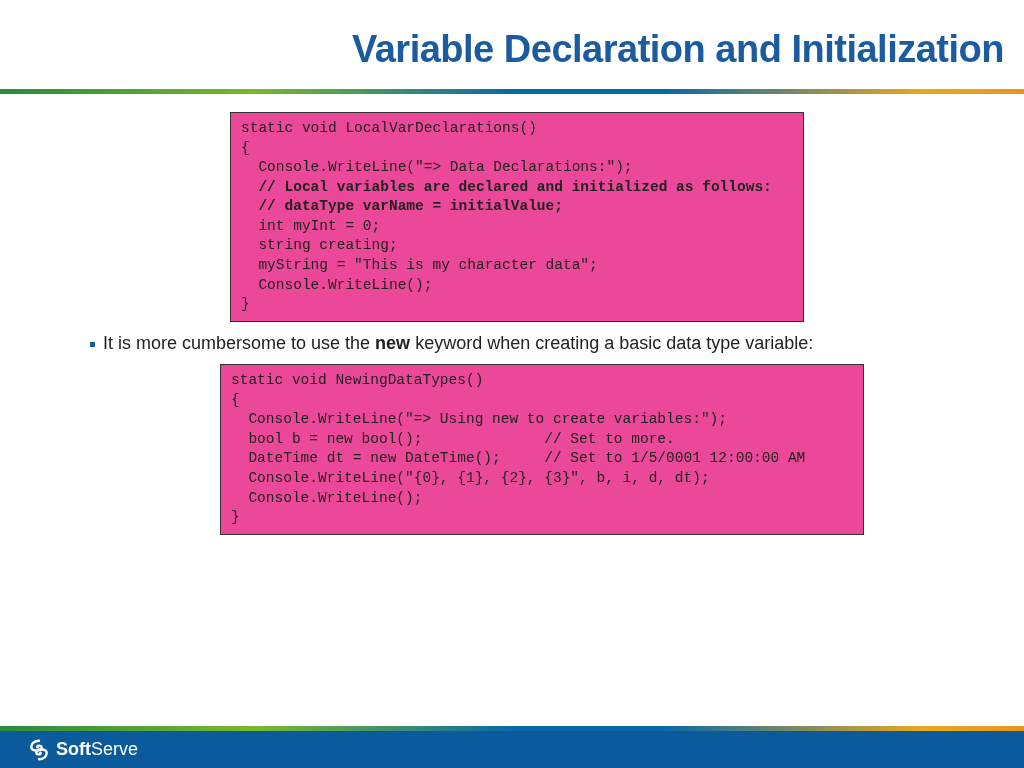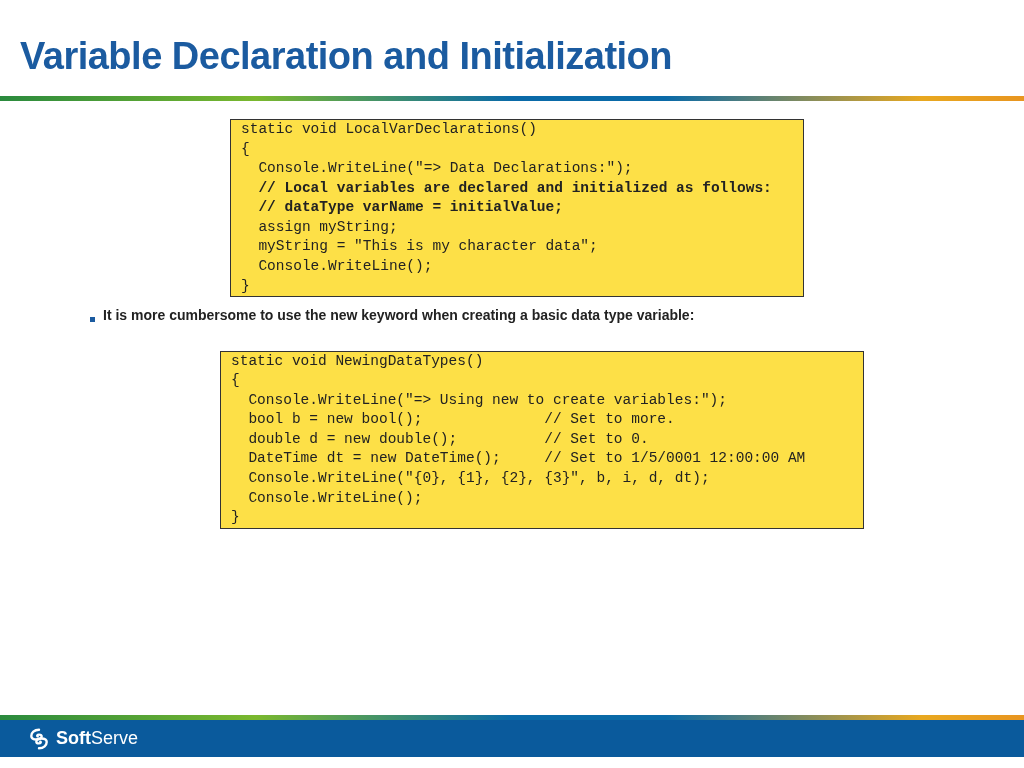--- a/index.html
+++ b/index.html
@@ -5,80 +5,79 @@
     * { margin: 0; padding: 0; box-sizing: border-box; }
     body {
       width: 1024px;
       height: 768px;
       font-family: 'Segoe UI', Arial, sans-serif;
       background: #ffffff;
       position: relative;
       overflow: hidden;
     }
     .slide-title {
-      text-align: left;
+      text-align: right;
       color: #1b5ba0;
       font-size: 38px;
       font-weight: bold;
-      padding: 35px 20px 18px;
+      padding: 28px 20px 18px;
       letter-spacing: -0.5px;
     }
     .gradient-bar {
       height: 5px;
       width: 100%;
       background: linear-gradient(to right, #2a8a3e 0%, #7ab82e 25%, #0a6aa8 50%, #0a6aa8 65%, #e8a820 90%, #e89520 100%);
     }
     .content {
       padding: 10px 70px 0 90px;
     }
     .code-block {
       border: 1px solid #333;
-      background: #fde047;
+      background: #ec4899;
       font-family: Consolas, 'Courier New', monospace;
       font-size: 14.5px;
       line-height: 1.35;
       color: #222;
-      padding: 0 10px;
+      padding: 6px 10px;
     }
     .code-block-1 {
       margin-left: 140px;
       margin-right: 150px;
       margin-top: 8px;
       margin-bottom: 8px;
     }
     .code-block-2 {
       margin-left: 130px;
       margin-right: 90px;
-      margin-top: 20px;
+      margin-top: 4px;
     }
     .bullet-row {
       display: flex;
       align-items: flex-start;
       padding: 2px 0 6px 0;
     }
     .bullet-marker {
       width: 5px;
       height: 5px;
       background: #1b5ba0;
       margin-top: 10px;
       margin-right: 8px;
       flex-shrink: 0;
     }
     .bullet-text {
-      font-size: 14px;
+      font-size: 18px;
       color: #222;
       line-height: 1.25;
-      font-weight: bold;
     }
     .footer {
       position: absolute;
       bottom: 0;
       left: 0;
       width: 100%;
-      height: 53px;
+      height: 42px;
     }
     .footer-gradient {
       height: 5px;
       width: 100%;
       background: linear-gradient(to right, #2a8a3e 0%, #7ab82e 25%, #0a6aa8 50%, #0a6aa8 65%, #e8a820 90%, #e89520 100%);
     }
     .footer-bar {
       height: 37px;
       background: #0a5a9c;
       display: flex;
@@ -110,41 +109,41 @@
 <div class="gradient-bar"></div>
 
 <div class="content">
 
   <div class="code-block code-block-1">
 <pre>static void LocalVarDeclarations()</pre>
 <pre>{</pre>
 <pre>  Console.WriteLine("=&gt; Data Declarations:");</pre>
 <pre><b>  // Local variables are declared and initialized as follows:</b></pre>
 <pre><b>  // dataType varName = initialValue;</b></pre>
+<pre>  int myInt = 0;</pre>
 <pre></pre>
-<pre>  assign myString;</pre>
+<pre>  string creating;</pre>
 <pre>  myString = "This is my character data";</pre>
 <pre></pre>
 <pre>  Console.WriteLine();</pre>
 <pre>}</pre>
   </div>
 
   <div class="bullet-row">
     <div class="bullet-marker"></div>
     <div class="bullet-text">
       <span>It is more cumbersome to use the </span><b>new</b><span> keyword when creating a basic data type variable:</span>
     </div>
   </div>
 
   <div class="code-block code-block-2">
 <pre>static void NewingDataTypes()</pre>
 <pre>{</pre>
 <pre>  Console.WriteLine("=&gt; Using new to create variables:");</pre>
 <pre>  bool b = new bool();              // Set to more.</pre>
-<pre>  double d = new double();          // Set to 0.</pre>
 <pre>  DateTime dt = new DateTime();     // Set to 1/5/0001 12:00:00 AM</pre>
 <pre>  Console.WriteLine("{0}, {1}, {2}, {3}", b, i, d, dt);</pre>
 <pre>  Console.WriteLine();</pre>
 <pre>}</pre>
   </div>
 
 </div>
 
 <div class="footer">
   <div class="footer-gradient"></div>

